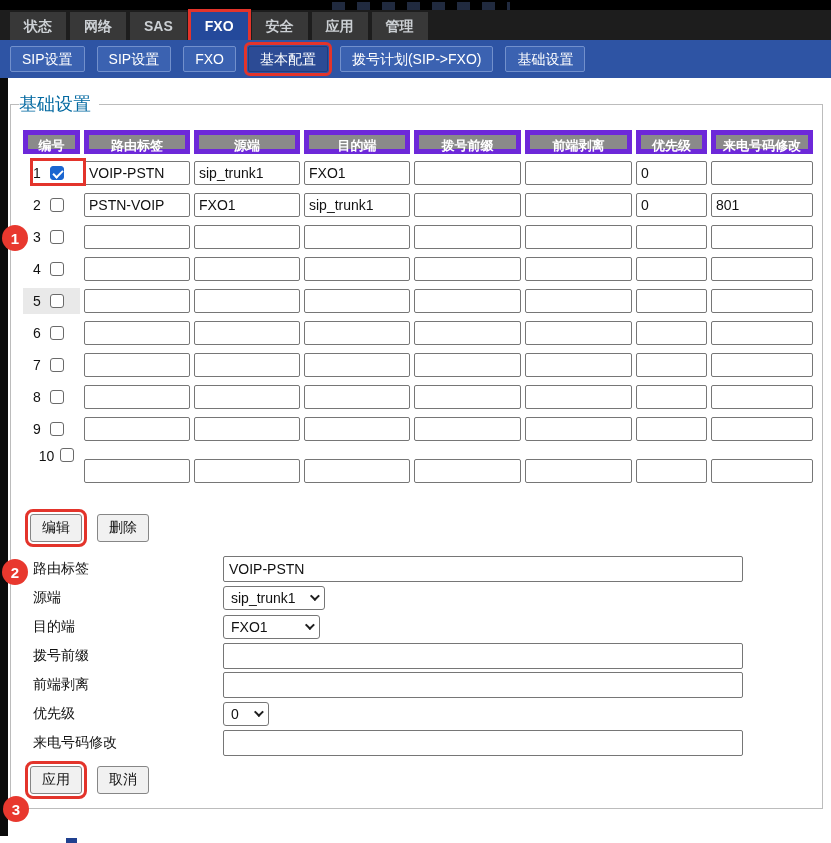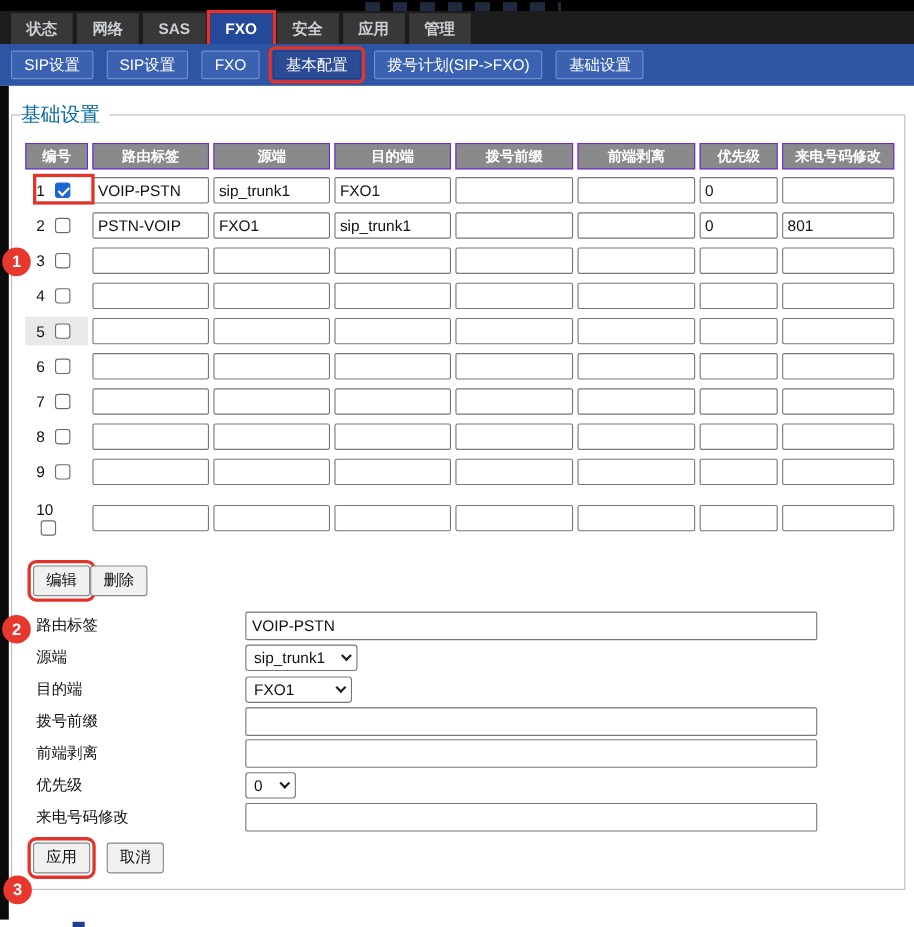--- a/index.html
+++ b/index.html
@@ -34,45 +34,45 @@
   #section-bar { margin:44px 0 0 2px; width:813px; height:26px; line-height:26px; background:#d6d6d6;
     border-bottom:1px solid #bdbdbd; font-size:14px; font-weight:bold; color:#161616; padding-left:22px; }
   fieldset { margin:14px 8px 0 2px; border:1px solid #bcbcbc; padding:14px 6px 12px 12px; }
   legend { font-size:18px; font-weight:normal; color:#0369a1; padding-right:8px; margin-left:-4px; }
 
   
   .hrow, .trow { display:flex; gap:4px; align-items:center; }
   .hrow { margin-bottom:6px; }
   .trow { margin-bottom:6px; min-height:26px; }
   .hcell { height:24px; line-height:22px; background:#8a8a8a; color:#fff; font-size:13px; font-weight:bold;
-    text-align:center; border:1px solid #6d28d9; }
+    text-align:center; border:5px solid #6d28d9; }
   .w0{width:57px}.w1{width:106px}.w2{width:106px}.w3{width:106px}
   .w4{width:107px}.w5{width:107px}.w6{width:71px}.w7{width:102px}
   .num-cell { width:57px; display:flex; align-items:center; gap:9px; padding-left:10px;
     position:relative; height:26px; font-size:14px; color:#111; }
   .num-cell.highlight { background:#e9e9e9; }
   .trow.wrap { min-height:46px; }
-  .trow.wrap .num-cell { height:46px; flex-direction:column; align-items:flex-start; gap:2px;
+  .trow.wrap .num-cell { height:46px; flex-direction:row; align-items:flex-start; gap:2px;
     justify-content:center; padding-left:10px; }
   .trow.wrap .num-cell input { margin-left:4px; }
   .cell-input { height:24px; border:1px solid #767676; border-radius:2px; font-size:14px;
     padding:0 4px; font-family:inherit; color:#111; background:#fff; }
   input[type=checkbox] { appearance:none; -webkit-appearance:none; width:14px; height:14px;
     border:1px solid #6a6a6a; border-radius:3px; background:#fff; position:relative; flex:0 0 auto; }
   input[type=checkbox]:checked { background:#1b66d0; border-color:#1b66d0; }
   input[type=checkbox]:checked::after { content:""; position:absolute; left:4px; top:1px; width:4px;
     height:8px; border:solid #fff; border-width:0 2px 2px 0; transform:rotate(45deg); }
   .row-redbox { position:absolute; left:7px; top:-2px; width:56px; height:28px;
     border:3px solid #e3342b; pointer-events:none; }
 
   
   .btn { background:#f1f1f1; border:1px solid #868686; border-radius:3px; font-size:14px;
     padding:4px 11px; color:#111; font-family:inherit; }
   .btn.annotated { outline:3px solid #e3342b; outline-offset:2px; }
-  #edit-row { margin:20px 0 12px 7px; display:flex; align-items:center; }
+  #edit-row { margin:20px 0 12px 7px; display:flex; gap:15px; align-items:center; }
   #apply-row { margin:9px 0 2px 7px; display:flex; gap:15px; align-items:center; }
 
   
   #form-area { margin-top:4px; }
   .form-row { display:flex; align-items:center; height:29px; margin-left:10px; }
   .form-label { width:190px; font-size:14px; color:#111; }
   .input-wide { width:520px; height:26px; border:1px solid #767676; border-radius:2px;
     font-size:14px; padding:0 5px; font-family:inherit; color:#111; }
   .sel { height:24px; border:1px solid #767676; border-radius:3px; background:#fff; display:flex;
     align-items:center; justify-content:space-between; padding:0 7px; font-size:14px; color:#111; }

